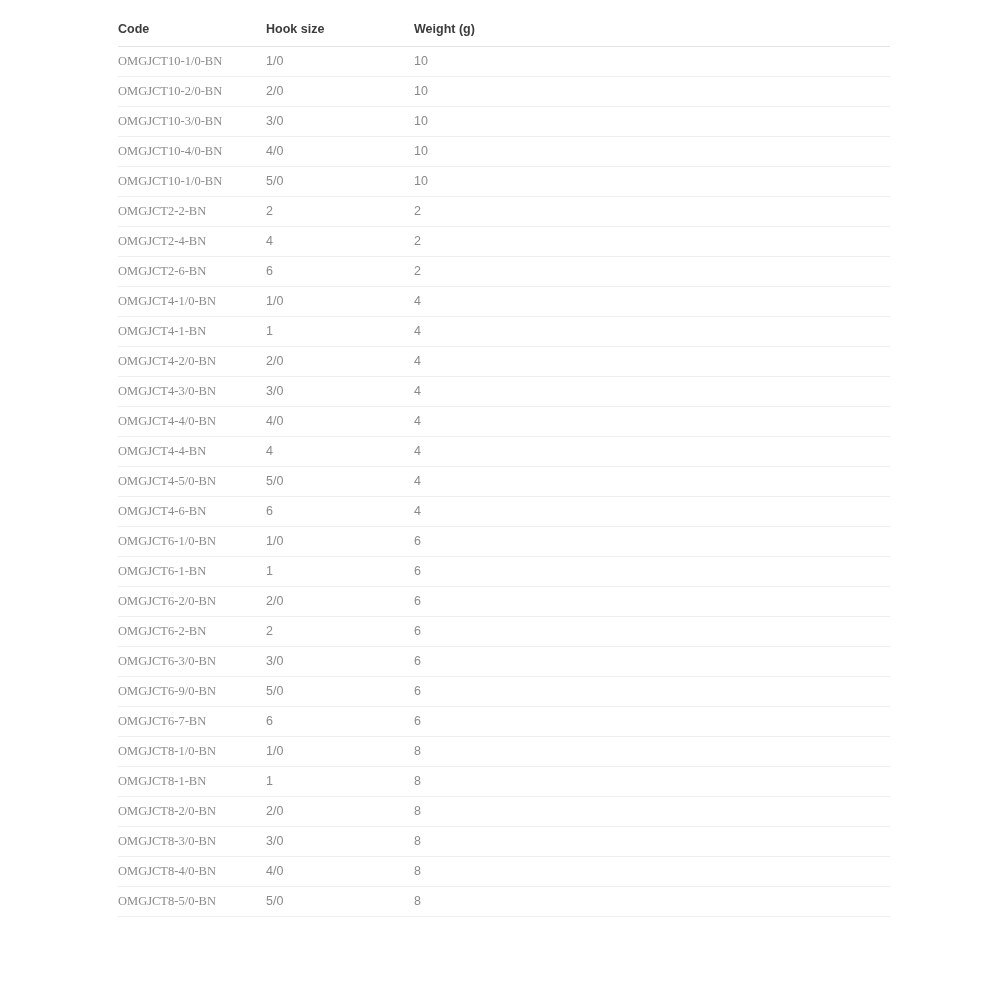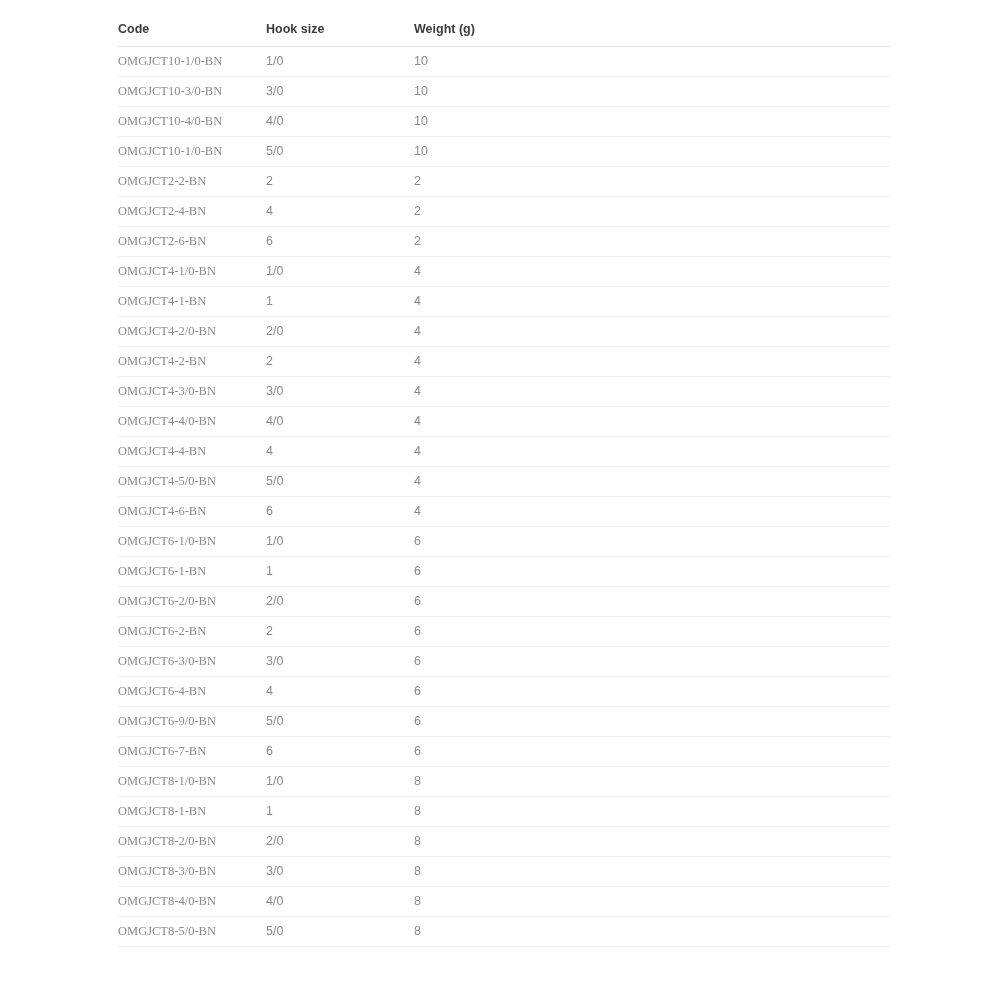--- a/index.html
+++ b/index.html
@@ -70,20 +70,25 @@
         <th>Weight (g)</th>
       </tr>
     </thead>
     <tbody id="table-body">
         <tr>
           <td class="cell-code">OMGJCT10-1/0-BN</td>
           <td class="cell-hook">1/0</td>
           <td class="cell-weight">10</td>
         </tr>
         <tr>
+          <td class="cell-code">OMGJCT10-2/0-BN</td>
+          <td class="cell-hook">2/0</td>
+          <td class="cell-weight">10</td>
+        </tr>
+        <tr>
           <td class="cell-code">OMGJCT10-3/0-BN</td>
           <td class="cell-hook">3/0</td>
           <td class="cell-weight">10</td>
         </tr>
         <tr>
           <td class="cell-code">OMGJCT10-4/0-BN</td>
           <td class="cell-hook">4/0</td>
           <td class="cell-weight">10</td>
         </tr>
         <tr>
@@ -115,25 +120,20 @@
           <td class="cell-code">OMGJCT4-1-BN</td>
           <td class="cell-hook">1</td>
           <td class="cell-weight">4</td>
         </tr>
         <tr>
           <td class="cell-code">OMGJCT4-2/0-BN</td>
           <td class="cell-hook">2/0</td>
           <td class="cell-weight">4</td>
         </tr>
         <tr>
-          <td class="cell-code">OMGJCT4-2-BN</td>
-          <td class="cell-hook">2</td>
-          <td class="cell-weight">4</td>
-        </tr>
-        <tr>
           <td class="cell-code">OMGJCT4-3/0-BN</td>
           <td class="cell-hook">3/0</td>
           <td class="cell-weight">4</td>
         </tr>
         <tr>
           <td class="cell-code">OMGJCT4-4/0-BN</td>
           <td class="cell-hook">4/0</td>
           <td class="cell-weight">4</td>
         </tr>
         <tr>
@@ -167,25 +167,20 @@
           <td class="cell-weight">6</td>
         </tr>
         <tr>
           <td class="cell-code">OMGJCT6-2-BN</td>
           <td class="cell-hook">2</td>
           <td class="cell-weight">6</td>
         </tr>
         <tr>
           <td class="cell-code">OMGJCT6-3/0-BN</td>
           <td class="cell-hook">3/0</td>
-          <td class="cell-weight">6</td>
-        </tr>
-        <tr>
-          <td class="cell-code">OMGJCT6-4-BN</td>
-          <td class="cell-hook">4</td>
           <td class="cell-weight">6</td>
         </tr>
         <tr>
           <td class="cell-code">OMGJCT6-9/0-BN</td>
           <td class="cell-hook">5/0</td>
           <td class="cell-weight">6</td>
         </tr>
         <tr>
           <td class="cell-code">OMGJCT6-7-BN</td>
           <td class="cell-hook">6</td>

